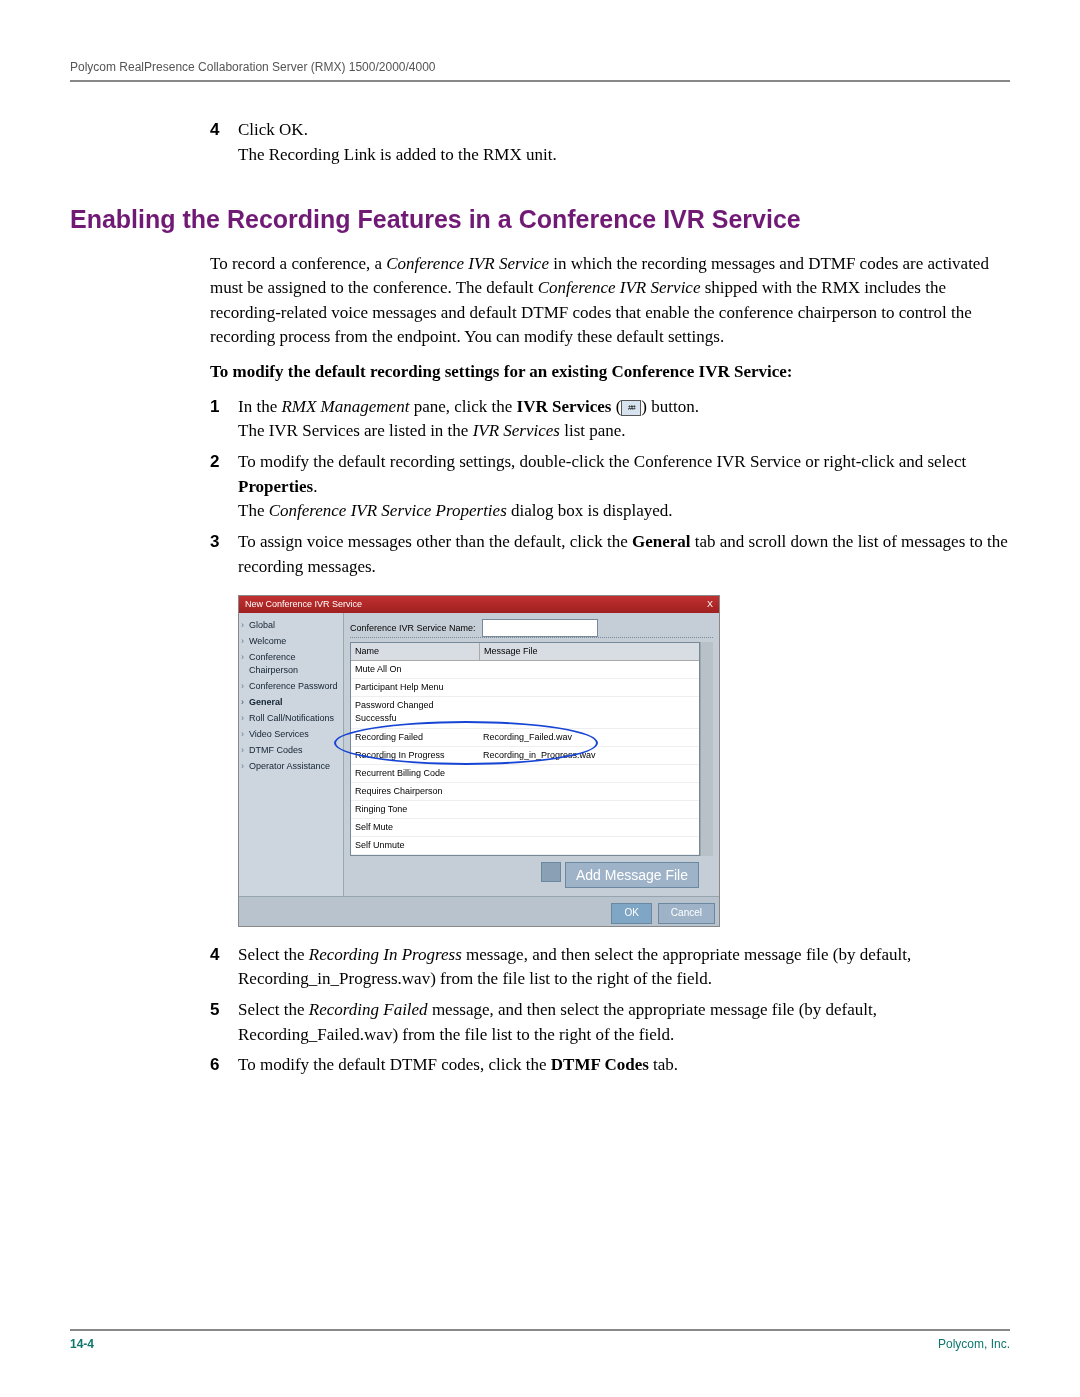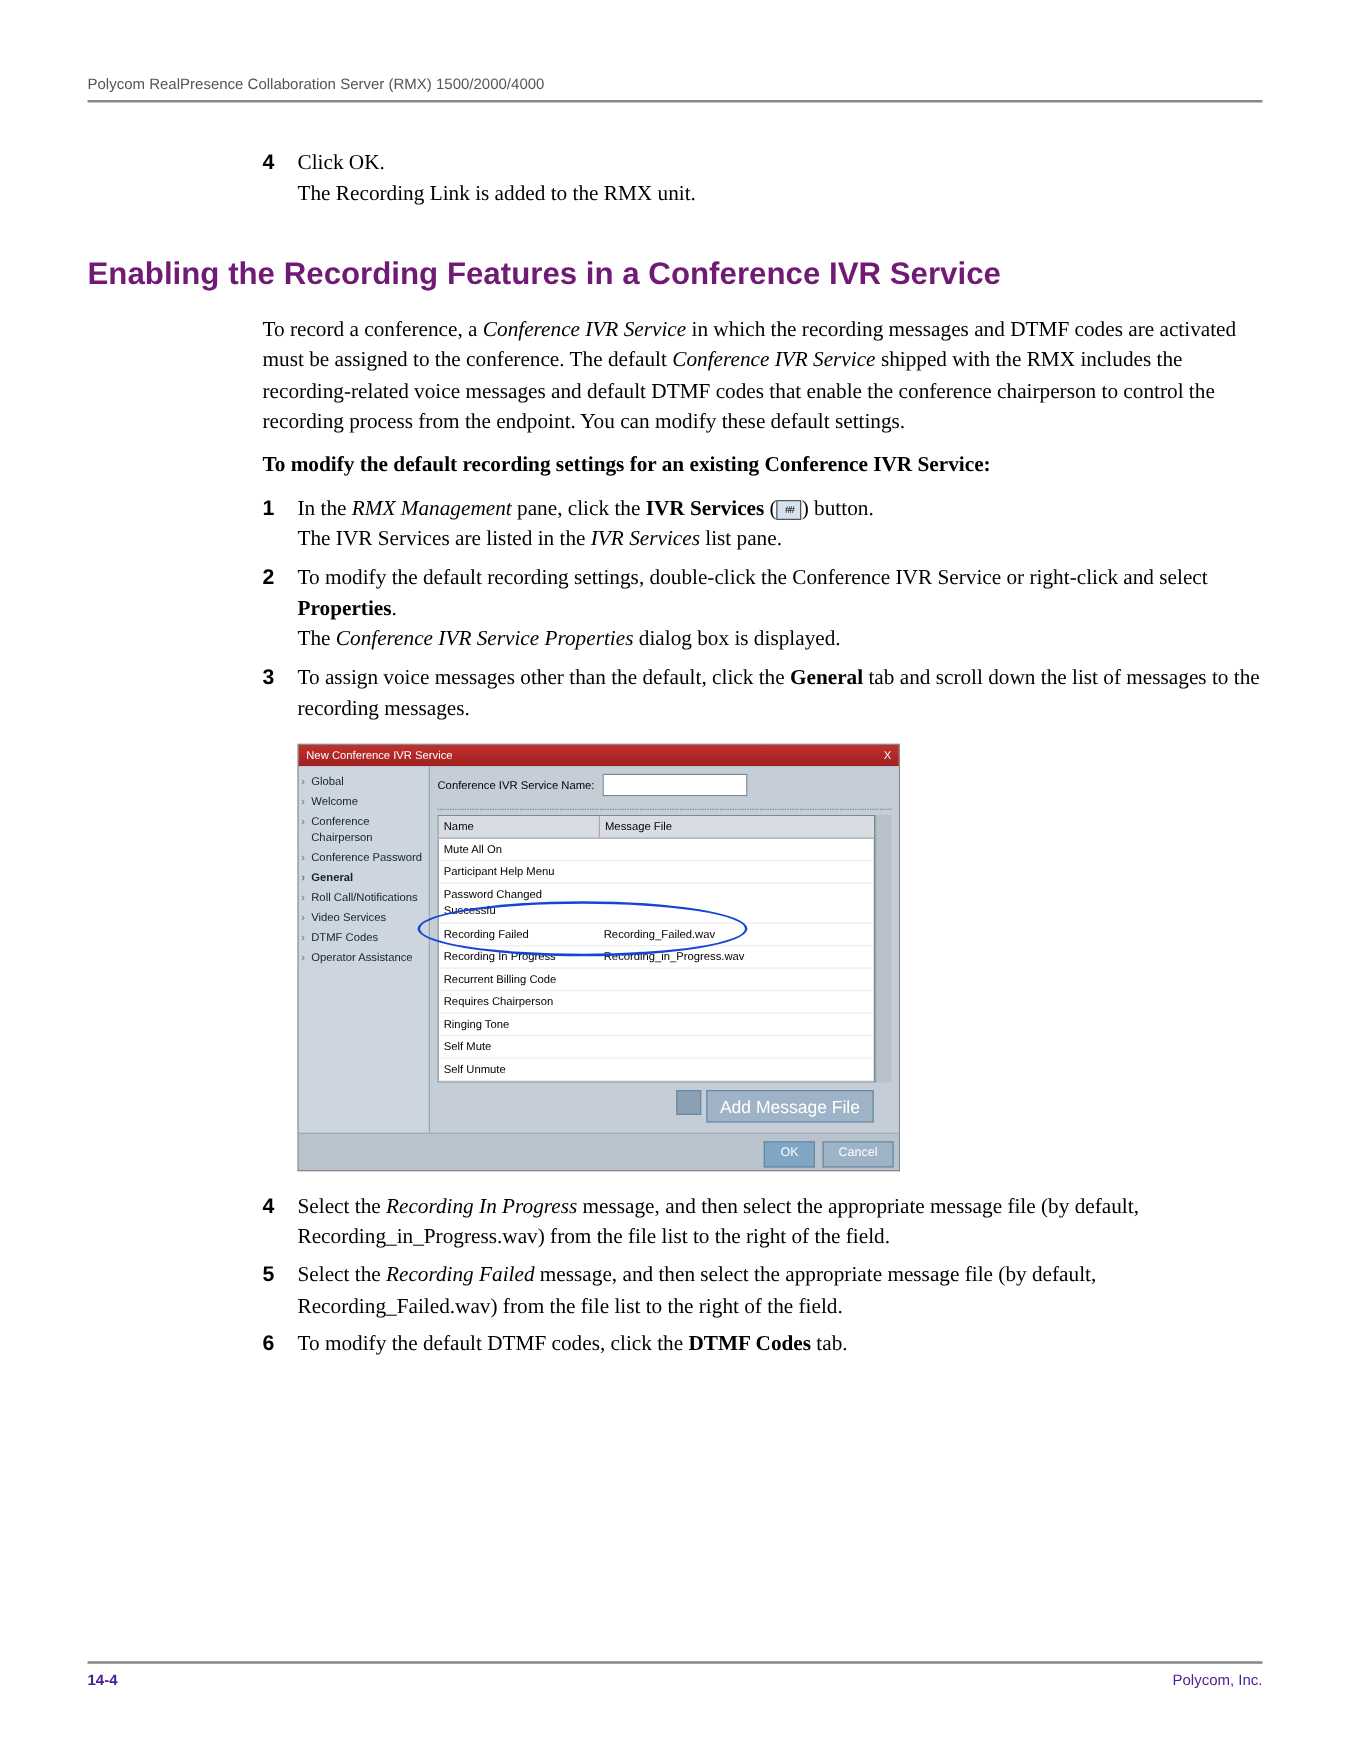--- a/index.html
+++ b/index.html
@@ -78,21 +78,21 @@
   .ss-nav {
     width: 100px;
     background:#cdd5de;
     padding:4px 2px;
     border-right:1px solid #9aa;
   }
   .ss-nav div { padding:1.5px 0 1.5px 8px; color:#123; position:relative;}
   .ss-nav div::before{content:"›"; position:absolute; left:0; color:#678;}
   .ss-nav .bold{font-weight:bold;}
   .ss-main { flex:1; background:#c5cdd6; padding:6px; position:relative;}
-  .ss-field { display:flex; align-items:center; margin-bottom:10px; gap:6px;}
+  .ss-field { display:flex; align-items:center; gap:6px;}
   .ss-field label{font-size:9px;}
   .ss-field input{width:110px; height:14px; border:1px solid #789; background:#fff;}
   .ss-dotrule{border-bottom:1px dotted #789; margin-bottom:4px;}
   .ss-table { background:#fff; border:1px solid #789; }
   .ss-thead{display:flex; background:#d8dde4; border-bottom:1px solid #aaa;}
   .ss-thead div{padding:2px 4px; font-size:9px;}
   .ss-thead .c1{width:120px; border-right:1px solid #aaa;}
   .ss-thead .c2{flex:1;}
   .ss-row{display:flex; border-bottom:1px solid #eee;}
   .ss-row div{padding:2px 4px; font-size:9px;}
@@ -116,21 +116,21 @@
   .ss-add{background:#9fb3c8; color:#fff; border:1px solid #6a88a0; padding:2px 10px; font-size:14px;}
   .ss-iconbtn{width:18px;height:18px;background:#8aa0b4;border:1px solid #6a88a0;}
   .footer {
     position: absolute;
     bottom: 46px; left: 70px; right: 70px;
     border-top: 2px solid #888;
     padding-top: 6px;
     font-family: Arial, Helvetica, sans-serif;
     font-size: 12px;
     display:flex; justify-content:space-between;
-    color:#4c1d95;
+    color:#0f766e;
   }
   .footer .pg{font-weight:bold;}
 </style>
 </head>
 <body>
 
 <div class="page">
 
   <div class="header">
     <span>Polycom RealPresence Collaboration Server (RMX) 1500/2000/4000</span>

